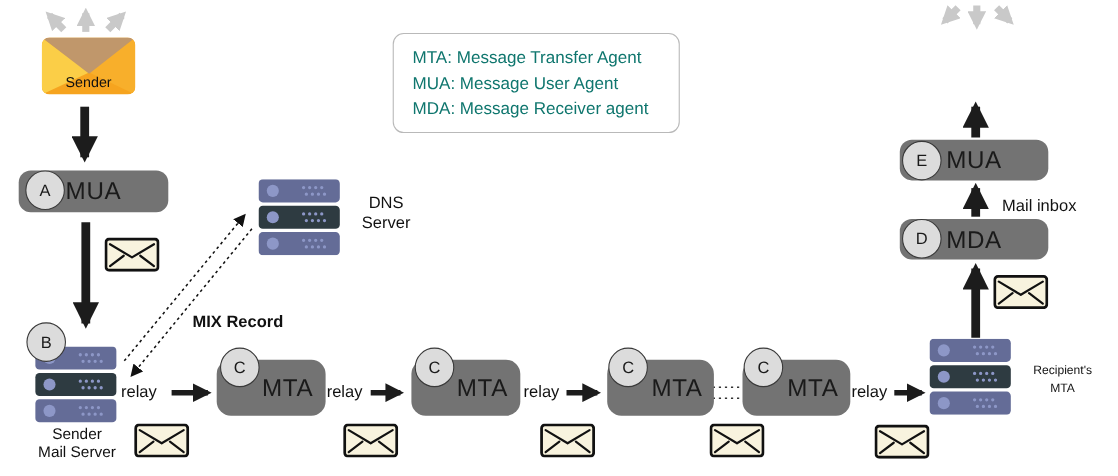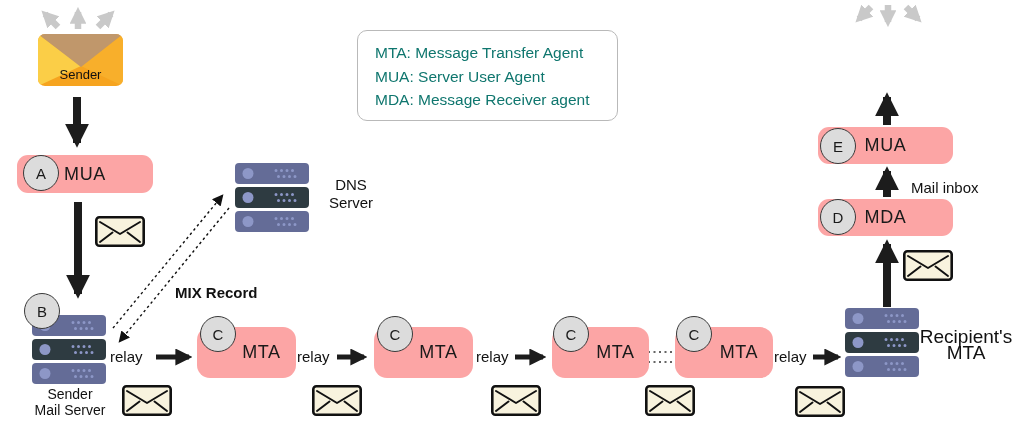--- a/index.html
+++ b/index.html
@@ -1,22 +1,22 @@
 <!DOCTYPE html>
 <html><head>
 <meta charset="utf-8">
 <style>
   html,body{margin:0;padding:0;background:#fff;}
   .canvas{position:relative;width:1016px;height:433px;background:#ffffff;
           font-family:"Liberation Sans",sans-serif;overflow:hidden;color:#111;}
   .abs{position:absolute;}
   svg{display:block;}
   .layer-connect{left:0;top:0;z-index:1;}
-  .agent-box{position:absolute;background:#fca5a5;border-radius:11px;display:flex;
-             align-items:center;justify-content:center;font-size:18px;color:#1a1a1a;
+  .agent-box{position:absolute;background:#737373;border-radius:11px;display:flex;
+             align-items:center;justify-content:center;font-size:22px;color:#1a1a1a;
              letter-spacing:.6px;z-index:2;}
   .agent-box.mta{padding-left:30px;box-sizing:border-box;border-radius:13px;}
   .badge{position:absolute;width:36px;height:36px;border-radius:50%;background:#dcdcdc;
          border:1.6px solid #3a3a3a;display:flex;align-items:center;justify-content:center;
          font-size:15px;color:#1a1a1a;box-sizing:border-box;z-index:3;}
   .lbl{position:absolute;color:#111;font-size:15px;white-space:nowrap;z-index:4;}
   .lbl-center{text-align:center;white-space:normal;}
   .legend{position:absolute;left:357px;top:30px;width:261px;height:91px;background:#fff;
           border:1.5px solid #b9b9b9;border-radius:10px;box-sizing:border-box;
           padding:10px 0 0 17px;font-size:15.5px;line-height:23.5px;color:#0f766e;z-index:4;}
@@ -108,21 +108,21 @@
     <path d="M229 208 L120 341" stroke="#111" stroke-width="1.4" fill="none" stroke-dasharray="2.5 3" marker-end="url(#mDash)"></path>
 
     <g stroke="#333" stroke-width="1.5" stroke-dasharray="2 3.5">
       <line x1="648" y1="352" x2="676" y2="352"></line>
       <line x1="648" y1="362" x2="676" y2="362"></line>
     </g>
   </svg>
 
   <div class="legend">
     <div>MTA: Message Transfer Agent</div>
-    <div>MUA: Server User Agent</div>
+    <div>MUA: Message User Agent</div>
     <div>MDA: Message Receiver agent</div>
   </div>
 
   <div class="bigmail" style="left:38px;top:34px">
     <svg width="85" height="52">
         <use href="#bigmail-sym"></use>
       </svg>
     <div class="maillabel">Sender</div>
   </div>
 
@@ -191,21 +191,21 @@
 
   <div class="lbl lbl-center" style="left:318px;top:176px;width:66px;line-height:18px">
     <div>DNS</div>
     <div>Server</div>
   </div>
   <div class="lbl" style="left:175px;top:284px;font-weight:700">MIX Record</div>
   <div class="lbl lbl-center" style="left:8px;top:387px;width:124px;font-size:14px;line-height:15.5px">
     <div>Sender</div>
     <div>Mail Server</div>
   </div>
-  <div class="lbl lbl-center" style="left:918px;top:329px;width:96px;font-size:19px;line-height:16px">
+  <div class="lbl lbl-center" style="left:918px;top:329px;width:96px;font-size:11px;line-height:16px">
     <div>Recipient's</div>
     <div>MTA</div>
   </div>
   <div class="lbl" style="left:911px;top:179px">Mail inbox</div>
 
   <div class="lbl" style="left:110px;top:348px">relay</div>
   <div class="lbl" style="left:297px;top:348px">relay</div>
   <div class="lbl" style="left:476px;top:348px">relay</div>
   <div class="lbl" style="left:774px;top:348px">relay</div>
 

